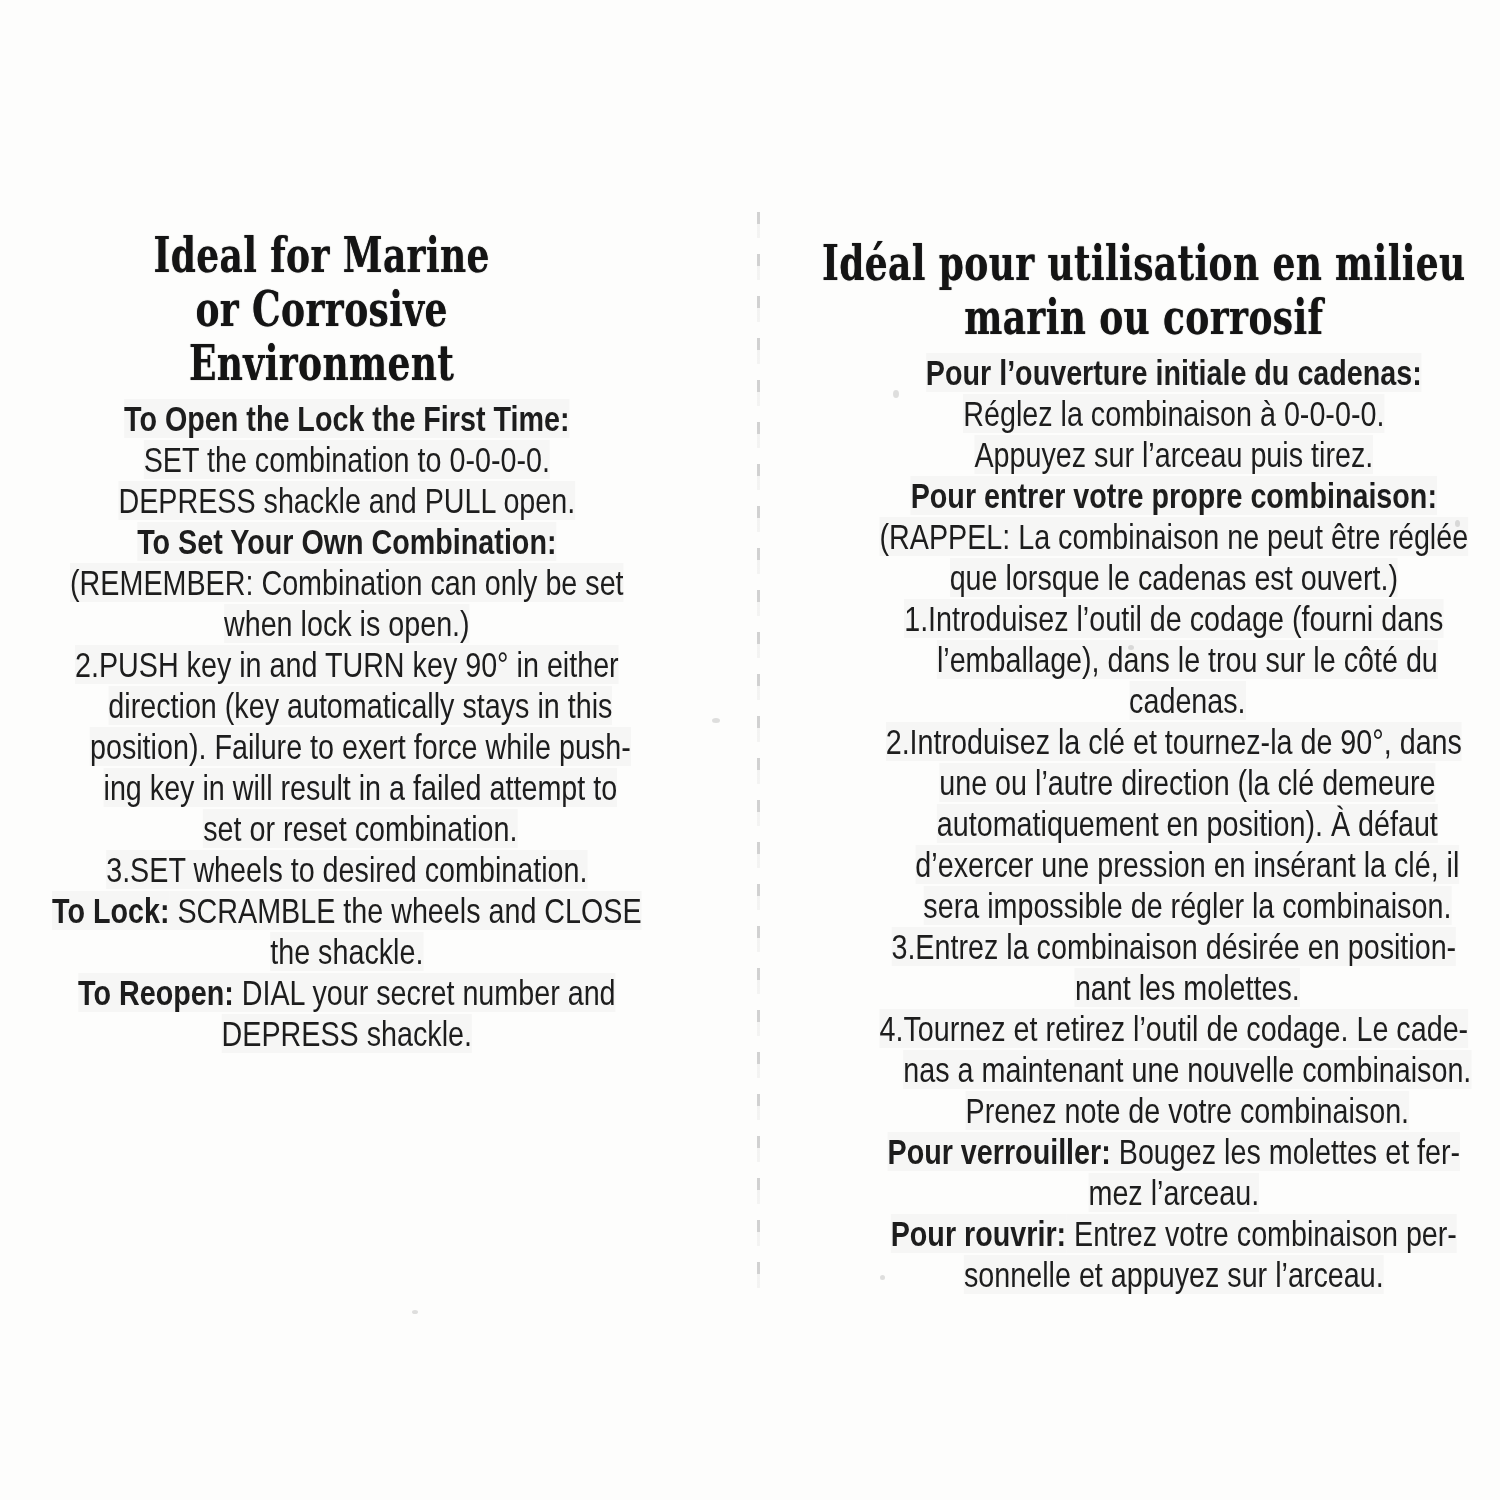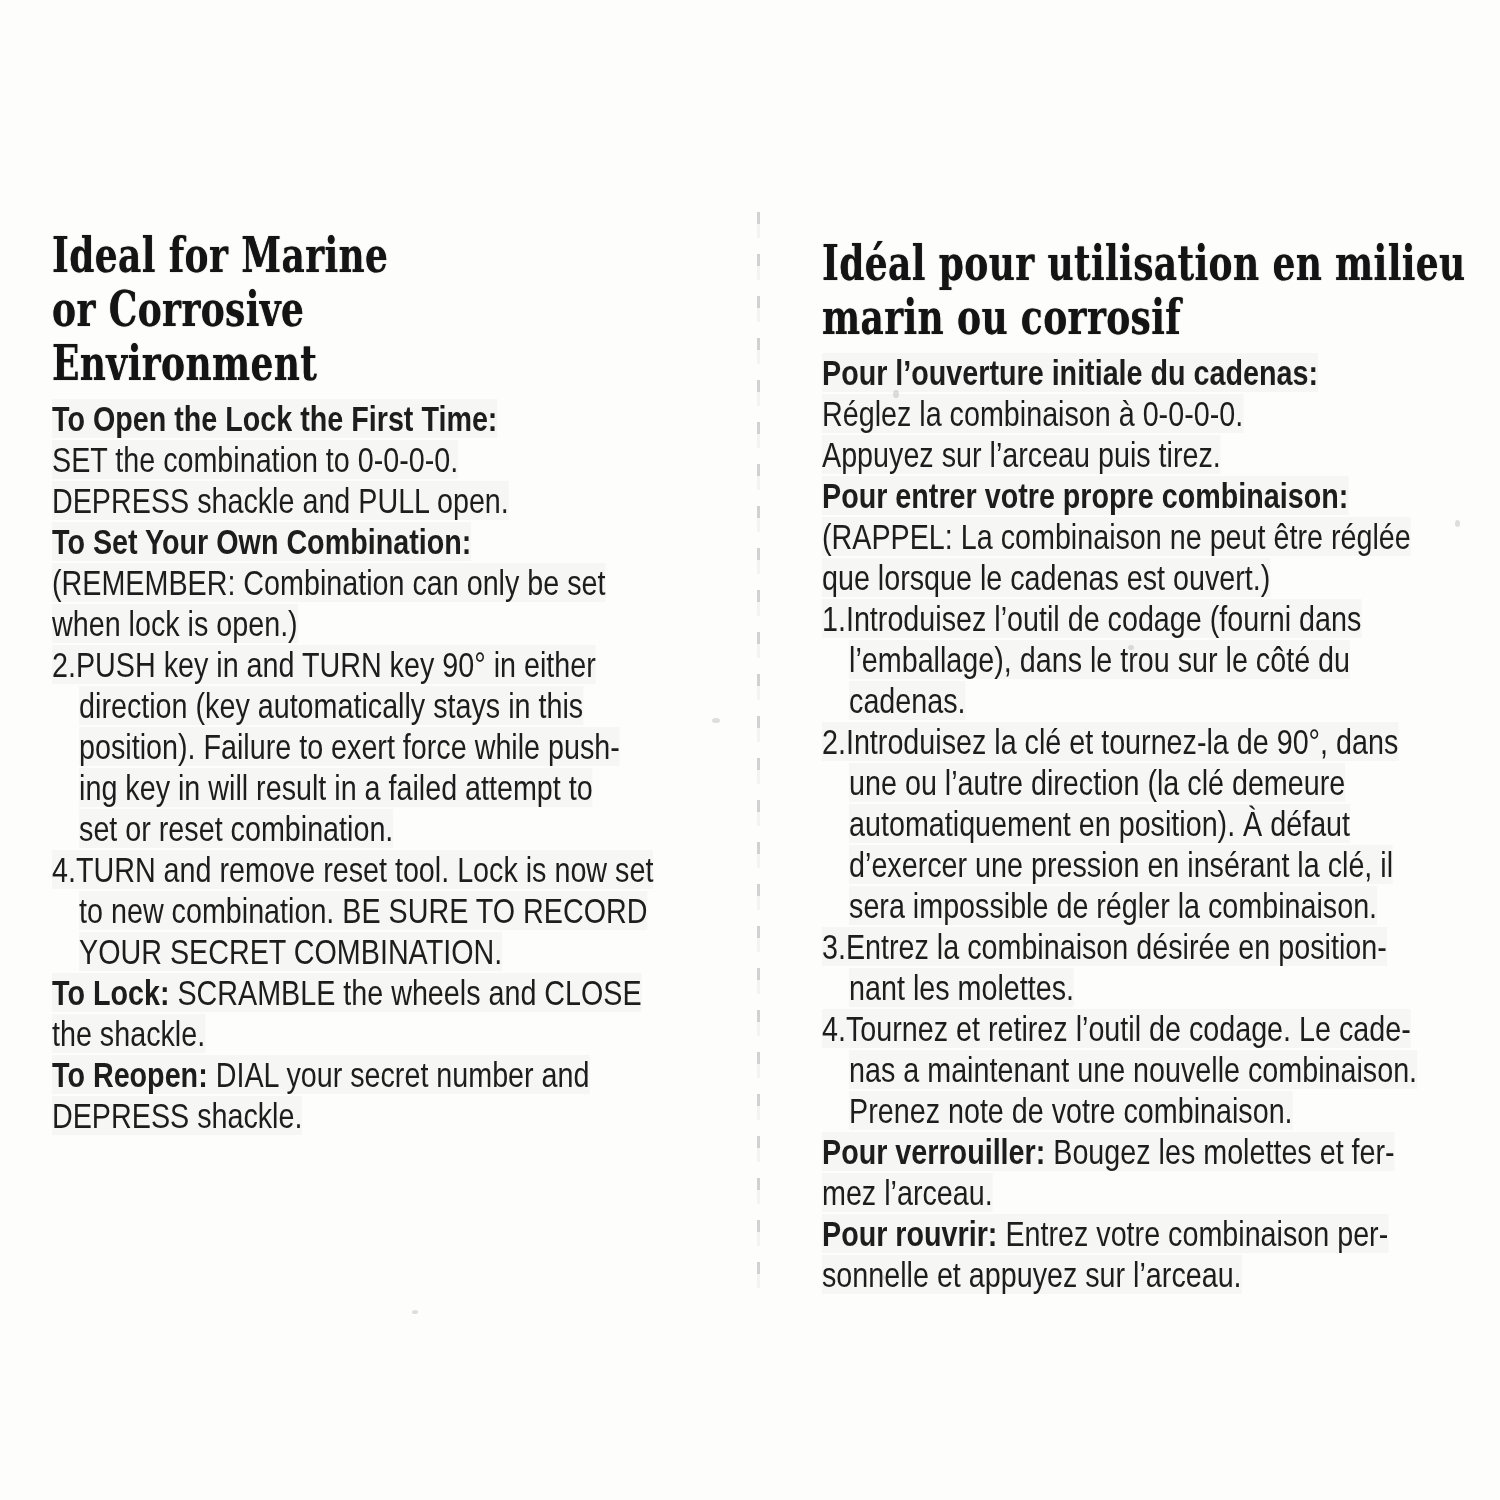--- a/index.html
+++ b/index.html
@@ -28,20 +28,21 @@
       180deg,
       rgba(110,110,110,0.30) 0 12px,
       rgba(160,160,160,0.10) 12px 26px,
       rgba(0,0,0,0) 26px 42px
     );
     filter: blur(0.6px);
   }
   .col {
     position: absolute;
     white-space: nowrap;
+    text-align: center;
   }
   .col-en { left: 52px;  top: 228px; }
   .col-fr { left: 822px; top: 236px; }
 
   .heading { margin-bottom: 8px; }
   .hline {
     font-family: "DejaVu Serif", serif;
     font-weight: bold;
     font-size: 48px;
     line-height: 54px;
@@ -89,23 +90,21 @@
         <div class="line"><span>when lock is open.)</span></div>
       </div>
       <div class="block">
         <div class="line"><span>2.PUSH key in and TURN key 90° in either</span></div>
         <div class="line cont"><span>direction (key automatically stays in this</span></div>
         <div class="line cont"><span>position). Failure to exert force while push-</span></div>
         <div class="line cont"><span>ing key in will result in a failed attempt to</span></div>
         <div class="line cont"><span>set or reset combination.</span></div>
       </div>
       <div class="block">
-        <div class="line"><span>4.TURN and remove reset tool. Lock is now set</span></div>
-        <div class="line cont"><span>to new combination. BE SURE TO RECORD</span></div>
-        <div class="line cont"><span>YOUR SECRET COMBINATION.</span></div>
+        <div class="line"><span>3.SET wheels to desired combination.</span></div>
       </div>
       <div class="block">
         <div class="line"><span class="b">To Lock:</span><span> SCRAMBLE the wheels and CLOSE</span></div>
         <div class="line"><span>the shackle.</span></div>
         <div class="line"><span class="b">To Reopen:</span><span> DIAL your secret number and</span></div>
         <div class="line"><span>DEPRESS shackle.</span></div>
       </div>
     </section>
 
   <section class="col col-fr">

